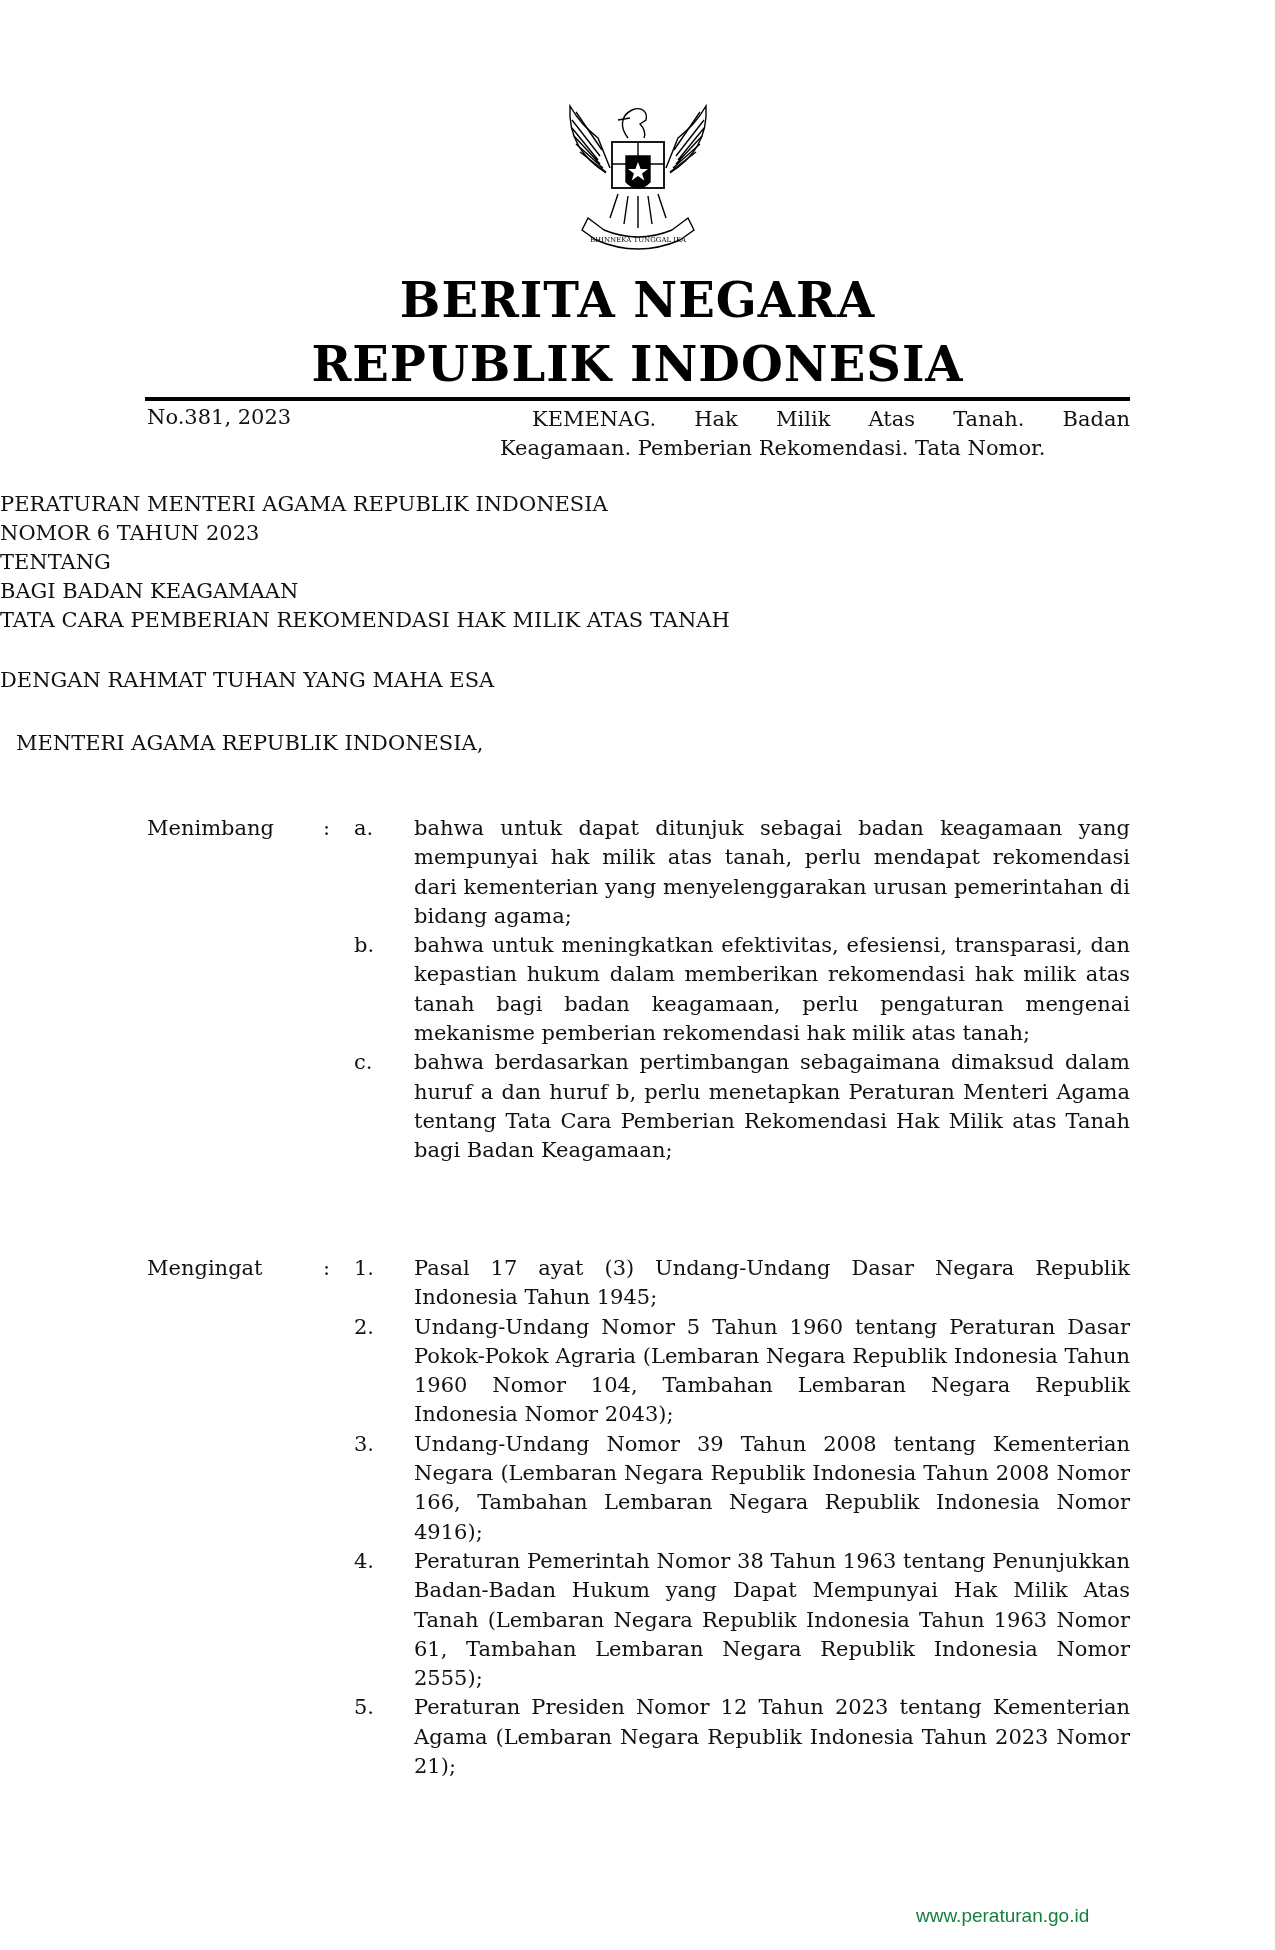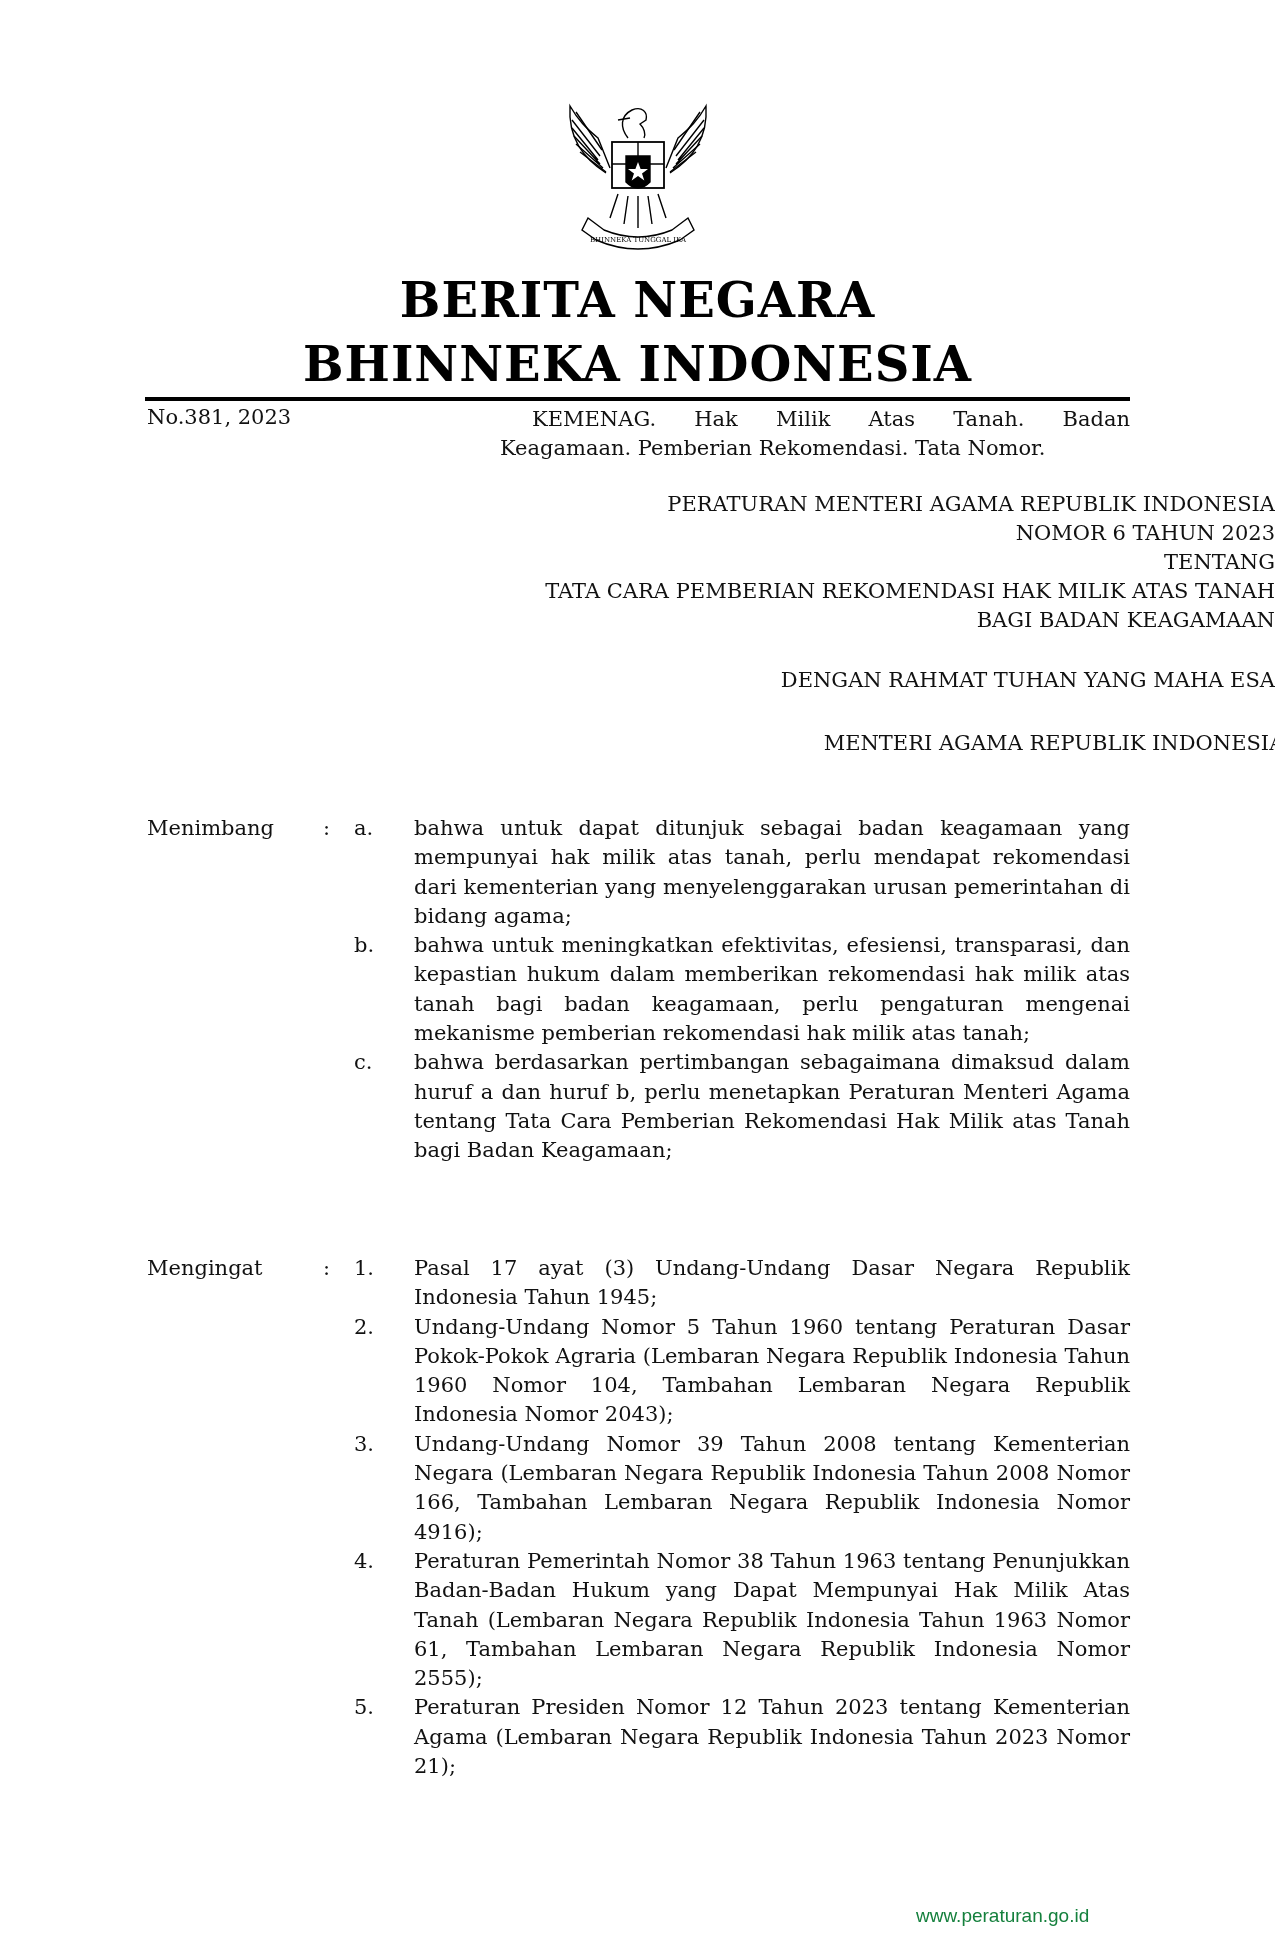--- a/index.html
+++ b/index.html
@@ -9,21 +9,21 @@
   .title { position: absolute; left: 0; width: 1275px; text-align: center;
            font-family: "DejaVu Serif", serif; font-weight: bold; font-size: 48px;
            letter-spacing: 1px; color: #000; }
   .title.l1 { top: 272px; }
   .title.l2 { top: 336px; }
   .rule { position: absolute; left: 145px; width: 985px; top: 397px; height: 4px; background: #000; }
   .no { position: absolute; left: 147px; top: 405px; font-size: 21px; }
   .summary { position: absolute; left: 500px; width: 630px; top: 405px; font-size: 21px;
              line-height: 29px; text-align: justify; text-align-last: left; }
   .summary .l1 { text-align-last: justify; display: block; margin-left: 32px; }
-  .center-block { position: absolute; left: 0; width: 1275px; text-align: right;
+  .center-block { position: absolute; left: 0; width: 1275px; text-align: left;
                   font-size: 21px; line-height: 29px; }
   .reg { top: 490px; }
   .rahmat { top: 666px; }
   .menteri { top: 729px; margin-left: 16px; }
   .section { position: absolute; left: 147px; width: 983px; font-size: 21px; line-height: 29.3px; }
   .sec-label { position: absolute; left: 0; top: 0; }
   .sec-colon { position: absolute; left: 176px; top: 0; }
   .item { position: relative; padding-left: 267px; }
   .item-mark { position: absolute; left: 207px; top: 0; }
   .item-text { text-align: justify; }
@@ -54,35 +54,35 @@
     <polygon points="90,64 92.6,71 100,71 94,75.5 96.3,82.5 90,78 83.7,82.5 86,75.5 80,71 87.4,71" fill="#fff" stroke="none"></polygon>
 
     <path d="M70 96 L62 120 M80 98 L76 126 M90 98 L90 130 M100 98 L104 126 M110 96 L118 120"></path>
 
     <path d="M40 120 L56 132 Q90 146 124 132 L140 120 L146 132 L132 142 Q90 160 48 142 L34 132 Z"></path>
     <text x="90" y="144" font-size="7" text-anchor="middle" fill="#000" stroke="none" font-family="DejaVu Serif, serif">BHINNEKA TUNGGAL IKA</text>
   </svg>
 </div>
 
 <div class="title l1">BERITA NEGARA</div>
-<div class="title l2">BHINNEKA INDONESIA</div>
+<div class="title l2">REPUBLIK INDONESIA</div>
 <div class="rule"></div>
 
 <div class="no">No.381, 2023</div>
 <div class="summary">
   <span class="l1">KEMENAG. Hak Milik Atas Tanah. Badan</span>
   <span>Keagamaan. Pemberian Rekomendasi. Tata Nomor.</span>
 </div>
 
 <div class="center-block reg">
   <div>PERATURAN MENTERI AGAMA REPUBLIK INDONESIA</div>
   <div>NOMOR 6 TAHUN 2023</div>
   <div>TENTANG</div>
+  <div>BAGI BADAN KEAGAMAAN</div>
   <div>TATA CARA PEMBERIAN REKOMENDASI HAK MILIK ATAS TANAH</div>
-  <div>BAGI BADAN KEAGAMAAN</div>
 </div>
 <div class="center-block rahmat">DENGAN RAHMAT TUHAN YANG MAHA ESA</div>
 <div class="center-block menteri">MENTERI AGAMA REPUBLIK INDONESIA,</div>
 
 <div class="section menimbang">
   <span class="sec-label">Menimbang</span>
   <span class="sec-colon">:</span>
   <div class="item">
     <span class="item-mark">a.</span>
     <div class="item-text">bahwa untuk dapat ditunjuk sebagai badan keagamaan yang mempunyai hak milik atas tanah, perlu mendapat rekomendasi dari kementerian yang menyelenggarakan urusan pemerintahan di bidang agama;</div>

